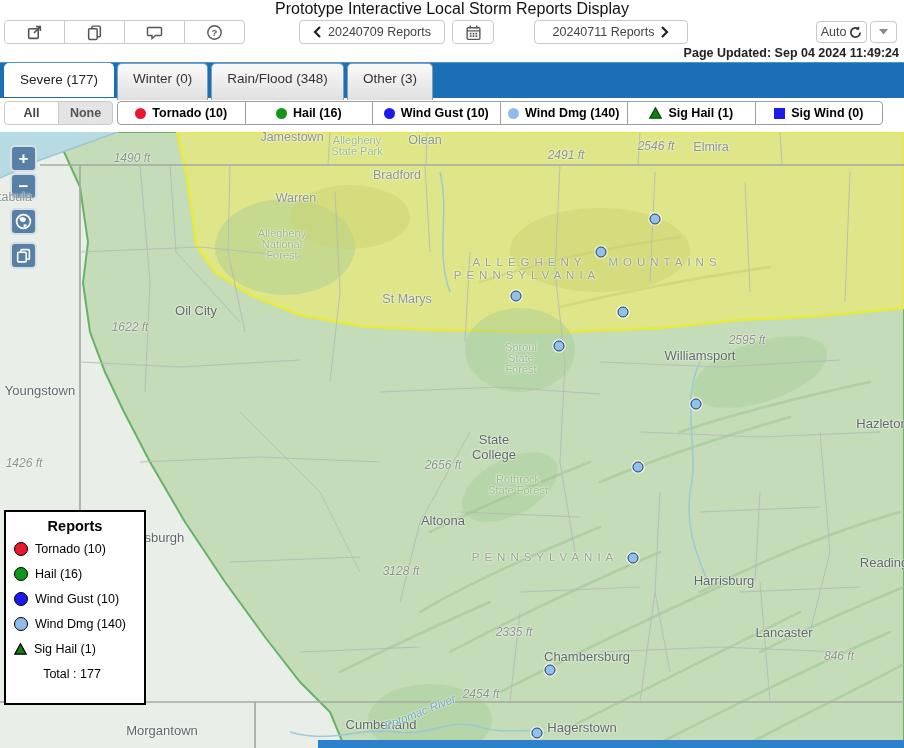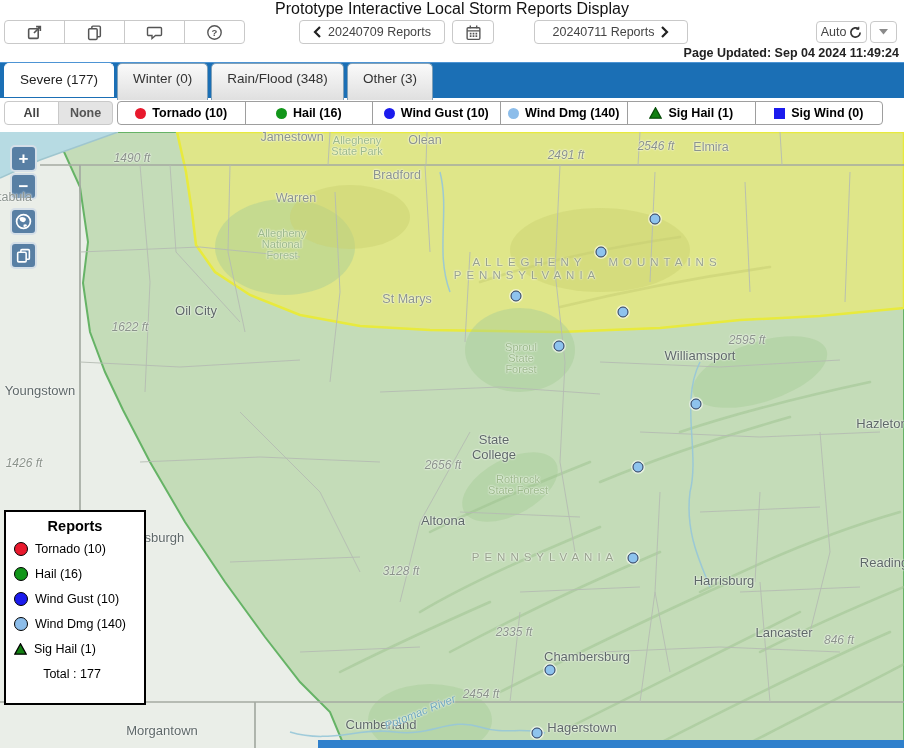--- a/index.html
+++ b/index.html
@@ -374,21 +374,21 @@
       </div>
       <div class="lbl city" style="left: 724px; top: 448px;">
         <div>Harrisburg</div>
       </div>
       <div class="lbl city" style="left: 884px; top: 430px;">
         <div>Reading</div>
       </div>
       <div class="lbl city" style="left: 784px; top: 500px;">
         <div>Lancaster</div>
       </div>
-      <div class="lbl elev" style="left: 839px; top: 508px; text-align: center;">
+      <div class="lbl elev" style="left: 839px; top: 524px; text-align: center;">
         <div>846 ft</div>
       </div>
       <div class="lbl elev" style="left: 514px; top: 500px;">
         <div>2335 ft</div>
       </div>
       <div class="lbl elev" style="left: 481px; top: 562px;">
         <div>2454 ft</div>
       </div>
       <div class="lbl city" style="left: 587px; top: 524px;">
         <div>Chambersburg</div>

